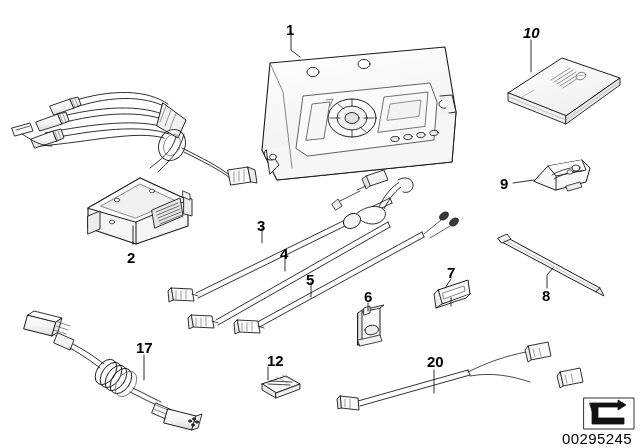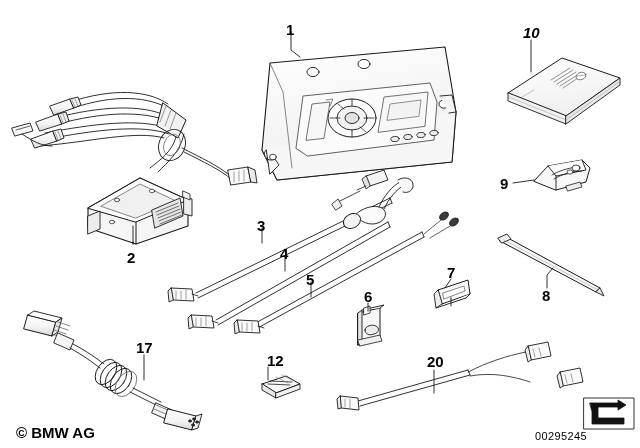--- a/index.html
+++ b/index.html
@@ -39,25 +39,25 @@
     left: 16px;
     top: 424px;
     font-family: "Liberation Sans", sans-serif;
     font-weight: bold;
     font-size: 15px;
     color: #000000;
     white-space: nowrap;
   }
   #diagram-number {
     position: absolute;
-    left: 535px;
+    left: 562px;
     top: 430px;
     font-family: "Liberation Sans", sans-serif;
     font-weight: normal;
-    font-size: 11px;
+    font-size: 15px;
     color: #000000;
     letter-spacing: 0.4px;
     white-space: nowrap;
   }
 </style>
 </head>
 <body>
 
 <div id="sheet">
 
@@ -400,16 +400,15 @@
   <div class="callout" style="left:306px; top:272px;">5</div>
   <div class="callout" style="left:364px; top:289px;">6</div>
   <div class="callout" style="left:447px; top:265px;">7</div>
   <div class="callout" style="left:542px; top:288px;">8</div>
   <div class="callout" style="left:500px; top:176px;">9</div>
   <div class="callout" style="left:523px; top:25px;font-style:italic;">10</div>
   <div class="callout" style="left:427px; top:354px;">20</div>
   <div class="callout" style="left:252px; top:353px;margin-left:15px;">12</div>
   <div class="callout" style="left:136px; top:340px;">17</div>
 
-  <div id="copyright">© BMW AG</div>
   <div id="diagram-number">00295245</div>
 
 </div>
 
 </body></html>

